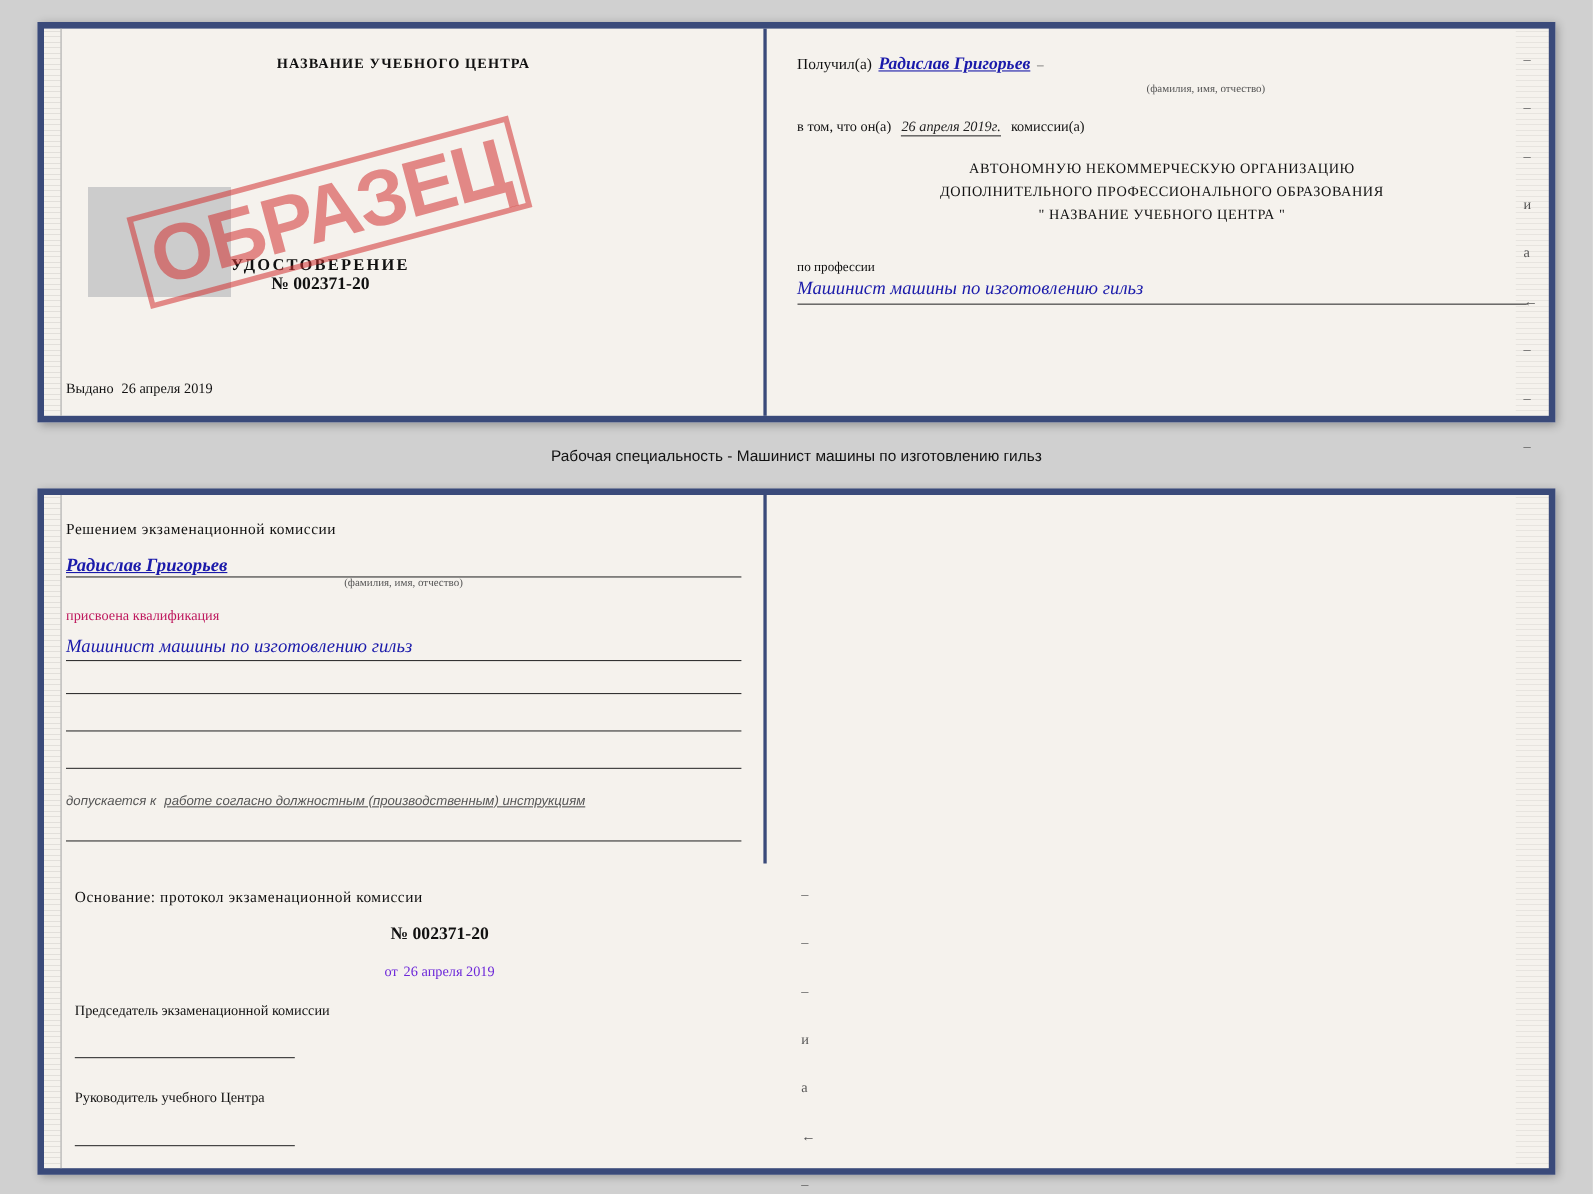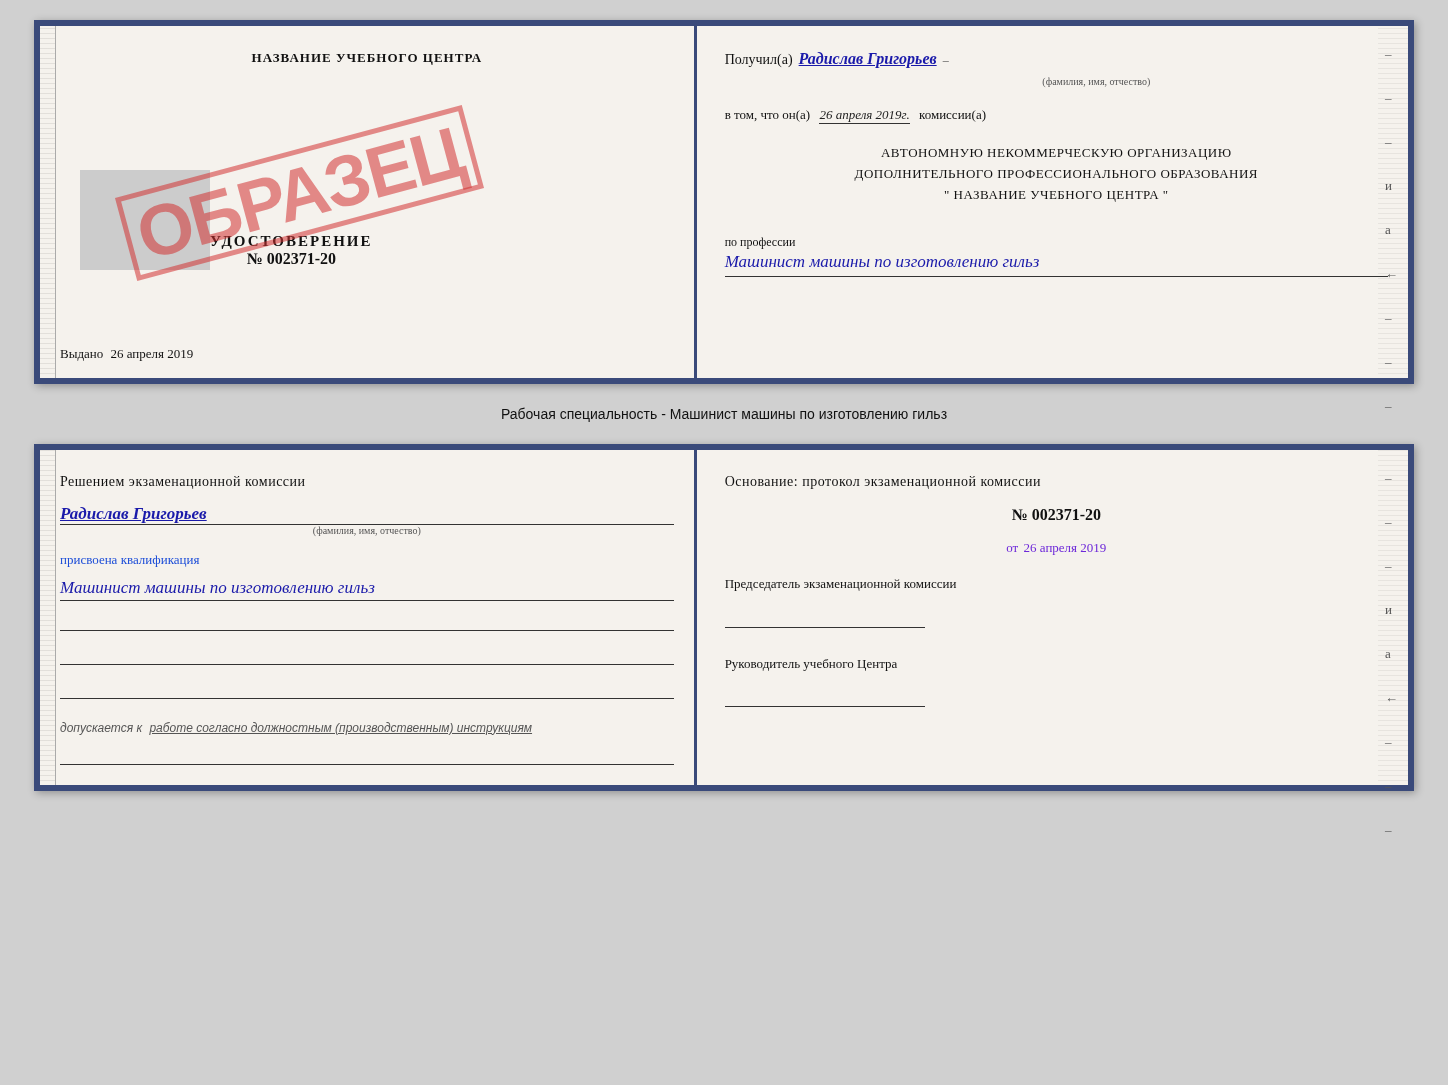--- a/index.html
+++ b/index.html
@@ -189,21 +189,21 @@
       padding: 4px 0;
       font-family: Arial, sans-serif;
     }
 
     
     .second-section {
       width: 1380px;
       background: #f5f2ed;
       border: 6px solid #3a4a7a;
       display: flex;
-      flex-direction: row;
+      flex-direction: column;
       position: relative;
       box-shadow: 2px 2px 8px rgba(0,0,0,0.3);
     }
 
     .doc2-left {
       width: 48%;
       border-right: 3px solid #3a4a7a;
       padding: 24px 20px 16px 20px;
       display: flex;
       flex-direction: column;
@@ -237,21 +237,21 @@
     }
 
     .fio-small {
       font-size: 10px;
       color: #555;
       text-align: center;
     }
 
     .assigned-label {
       font-size: 13px;
-      color: #1d4ed8;
+      color: #be185d;
     }
 
     .qualification-value {
       font-size: 17px;
       color: #1a1aaa;
       font-style: italic;
       font-family: 'Times New Roman', serif;
       line-height: 1.4;
       border-bottom: 1px solid #333;
     }

